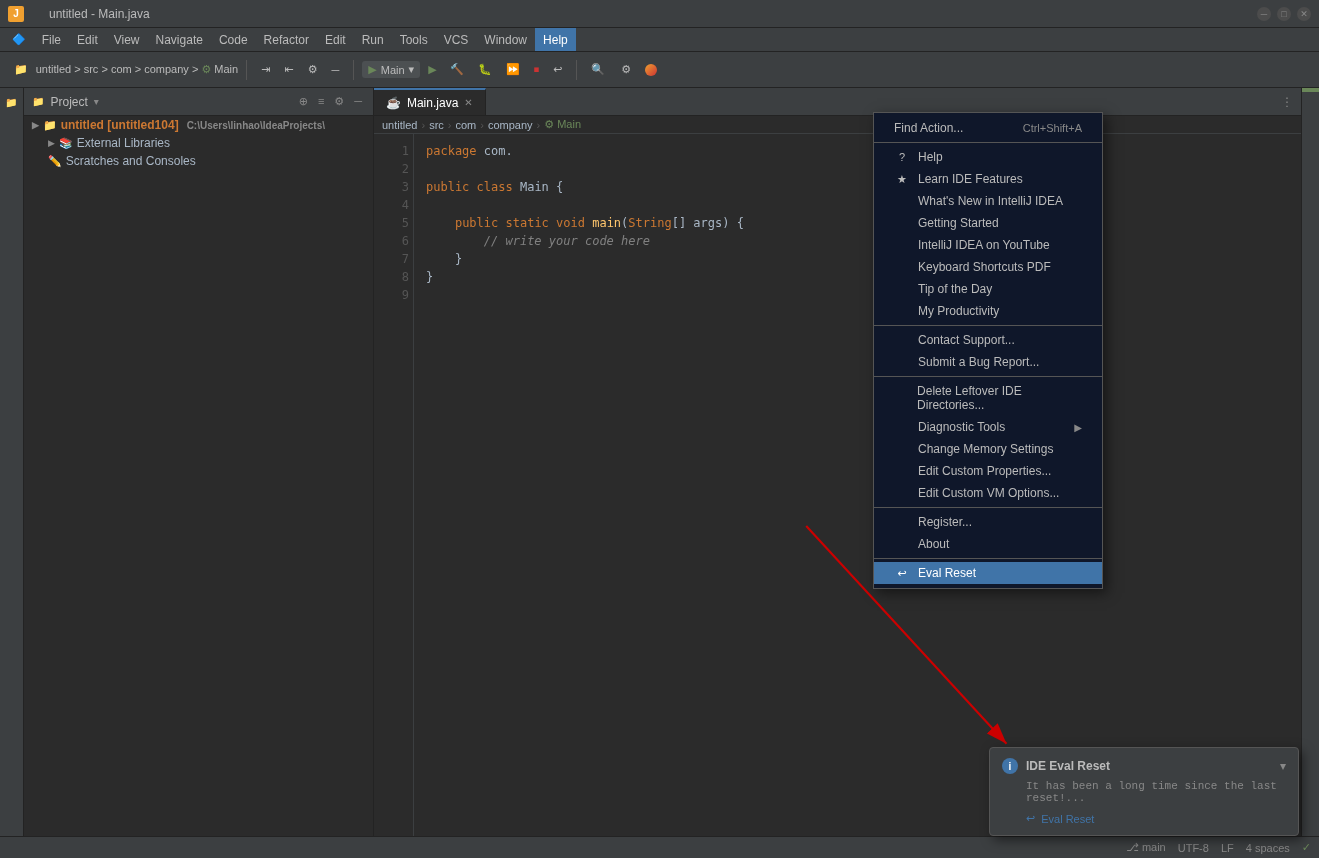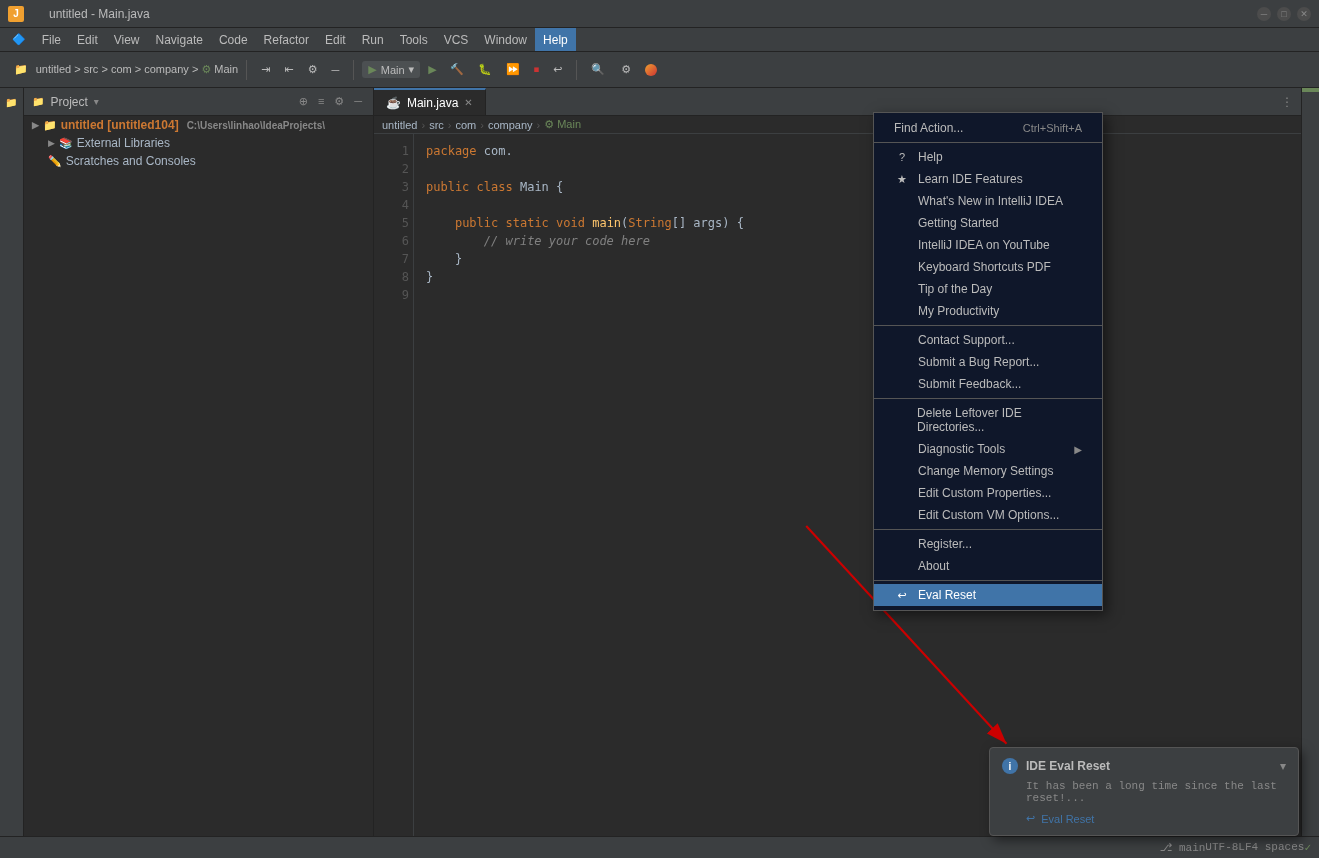--- a/index.html
+++ b/index.html
@@ -262,21 +262,21 @@
       background: #3c3f41;
       height: 22px;
       padding: 0 8px;
       border-top: 1px solid #232323;
       gap: 12px;
       font-size: 11px;
       color: #888;
     }
     .status-right {
       margin-left: auto;
-      display: flex; gap: 0; align-items: flex-start; font-family: Liberation Mono, monospace;
+      display: flex; gap: 12px; align-items: flex-end;
     }
 
     
     .dropdown-menu {
       position: absolute;
       top: 24px;
       left: 499px;
       width: 230px;
       background: #0f172a;
       border: 1px solid #555;
@@ -577,24 +577,20 @@
       <div class="dropdown-sep"></div>
 
       <div class="dropdown-item">
         <span class="item-icon"></span>
         <span>Contact Support...</span>
       </div>
       <div class="dropdown-item">
         <span class="item-icon"></span>
         <span>Submit a Bug Report...</span>
       </div>
-      <div class="dropdown-item">
-        <span class="item-icon"></span>
-        <span>Submit Feedback...</span>
-      </div>
 
       <div class="dropdown-sep"></div>
 
       <div class="dropdown-item">
         <span class="item-icon"></span>
         <span>Delete Leftover IDE Directories...</span>
       </div>
       <div class="dropdown-item">
         <span class="item-icon"></span>
         <span>Diagnostic Tools</span>

